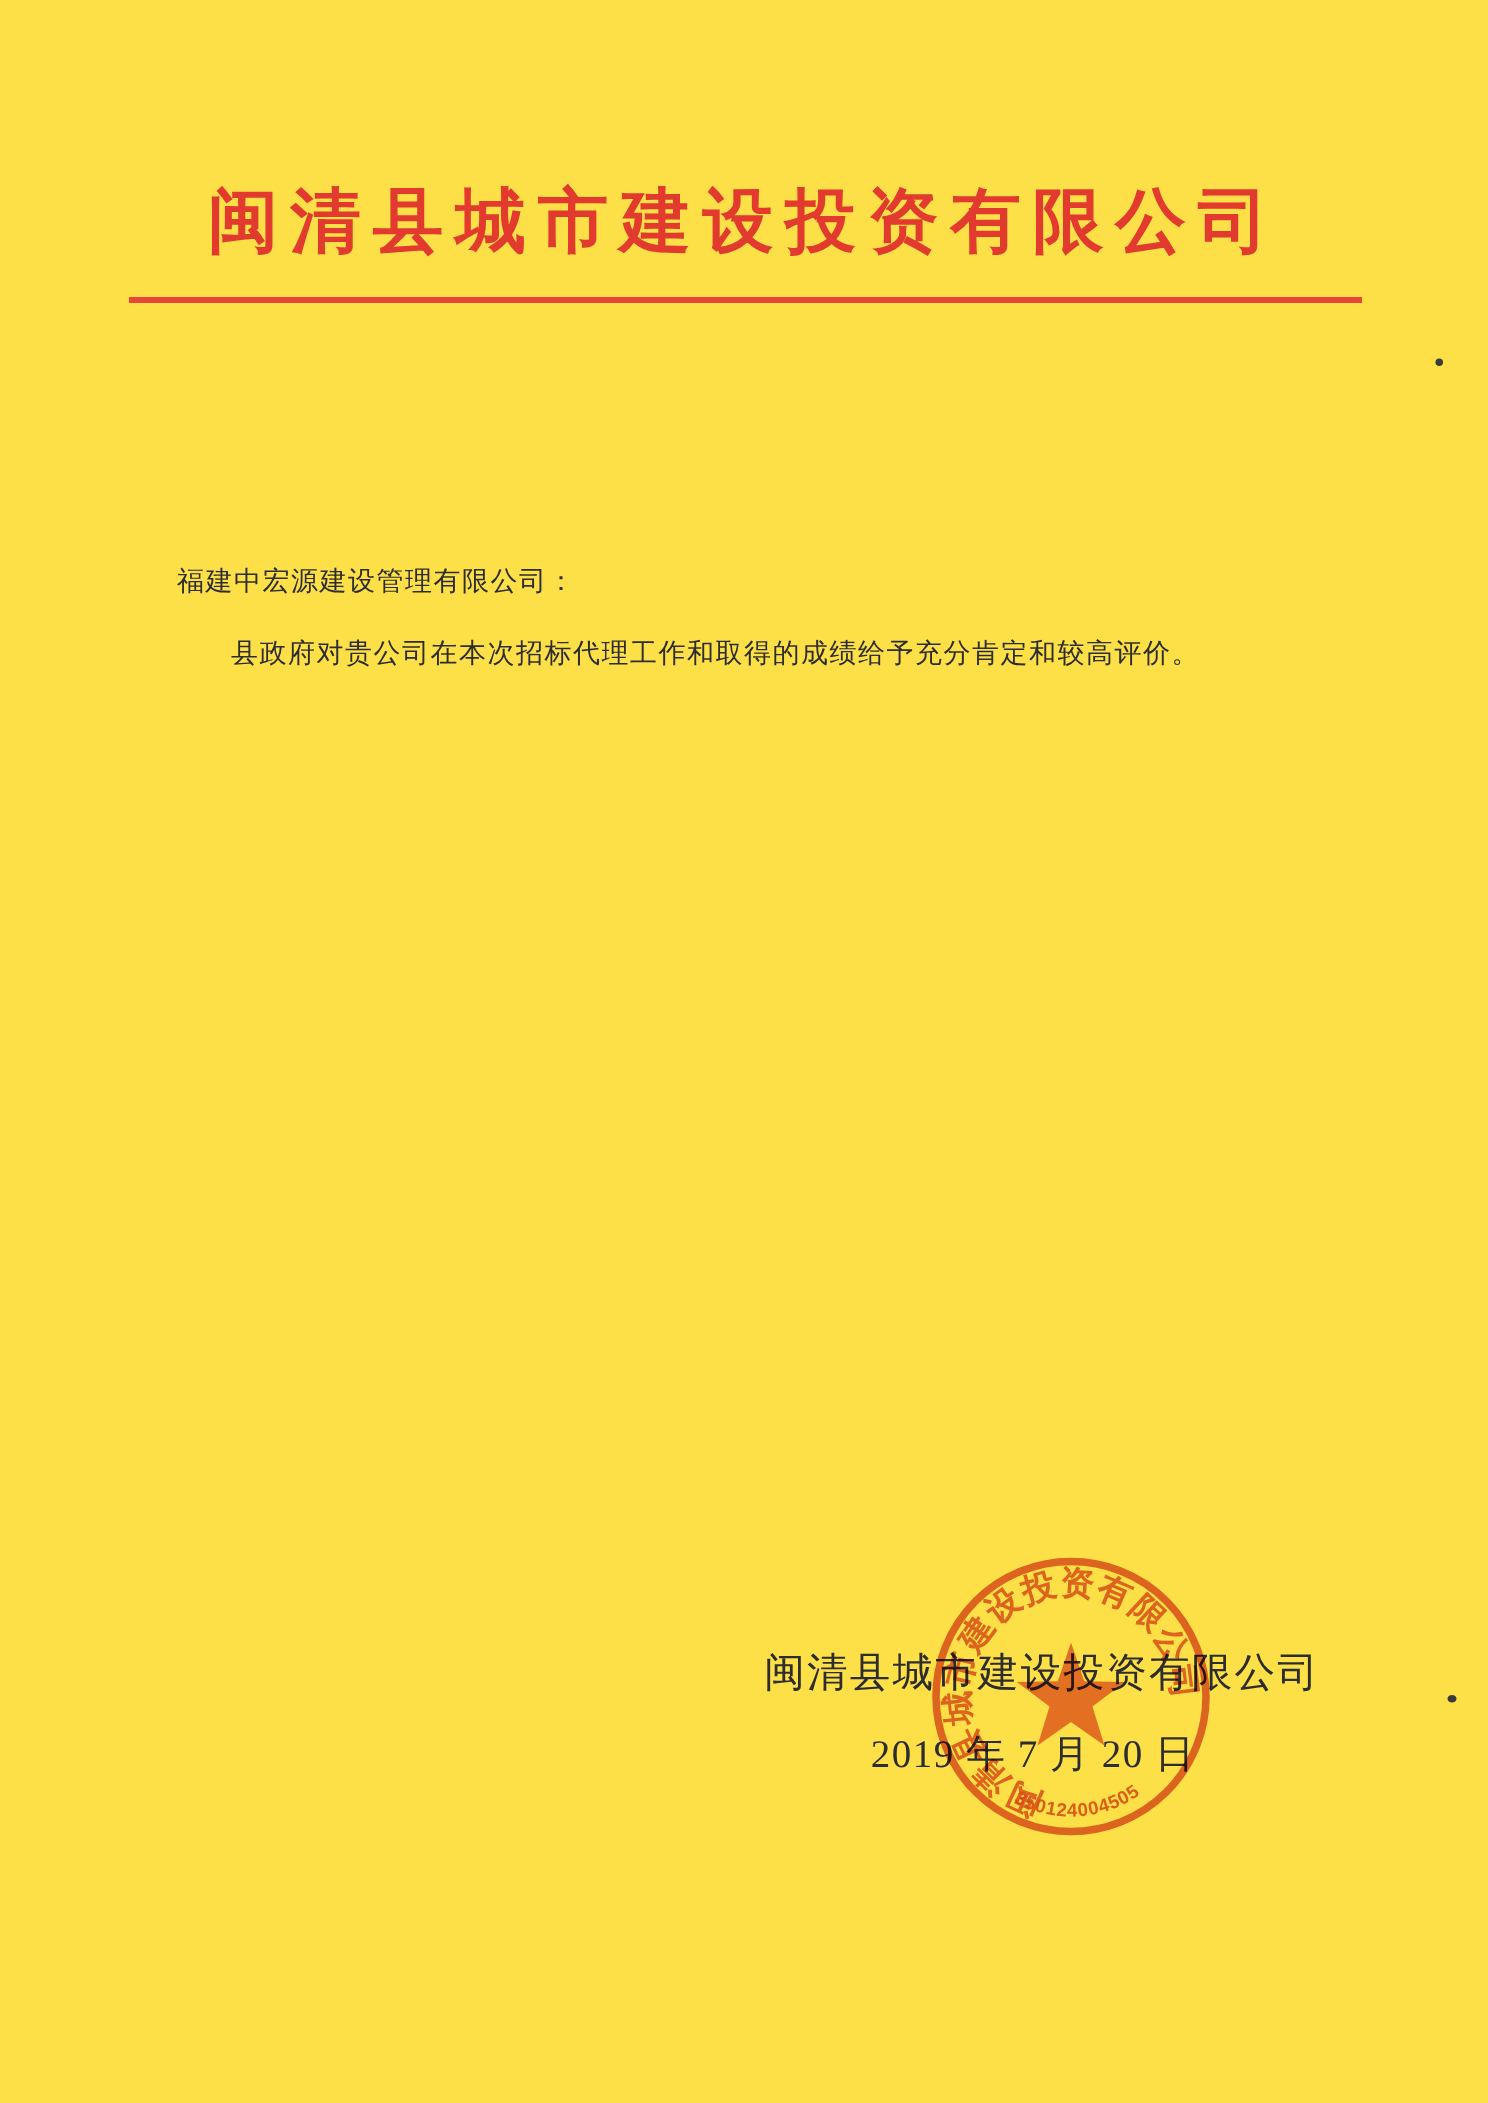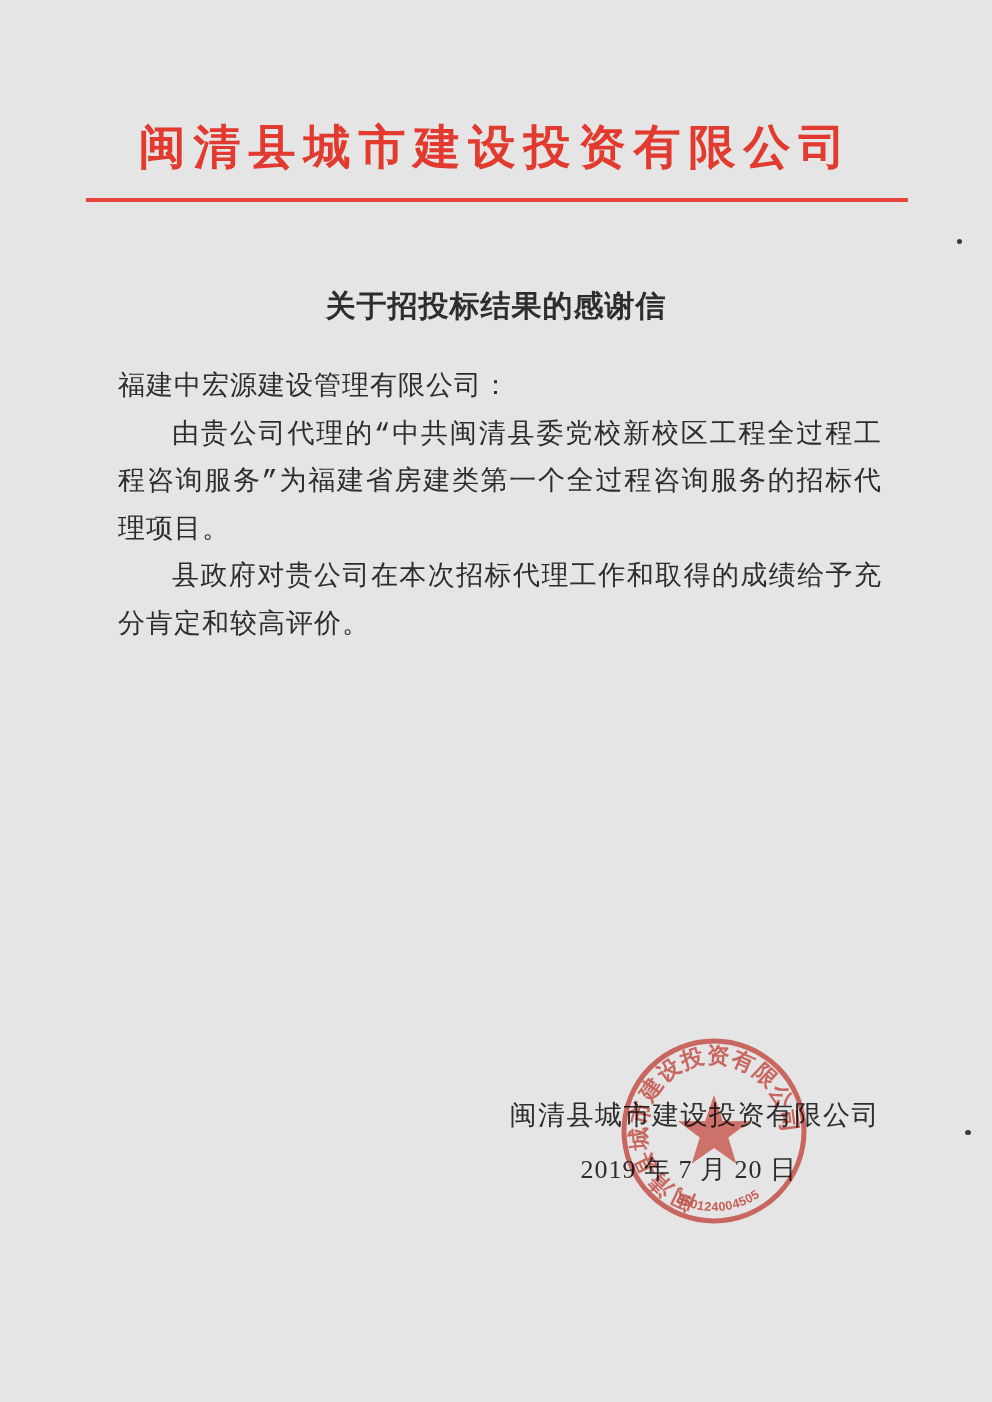--- a/index.html
+++ b/index.html
@@ -1,21 +1,21 @@
 <!DOCTYPE html>
 <html><head>
 <meta charset="utf-8">
 <style>
   * { margin: 0; padding: 0; box-sizing: border-box; }
   html, body { background: #ffffff; }
   .page {
     position: relative;
     width: 992px;
     height: 1402px;
-    background: #e5e5e5;
+    background: #fde047;
     overflow: hidden;
     font-family: "Liberation Serif", serif;
   }
   .letterhead {
     position: absolute;
     top: 116px;
     left: 0;
     width: 100%;
     text-align: center;
     font-family: "Liberation Sans", sans-serif;
@@ -43,26 +43,25 @@
     font-weight: 700;
     font-size: 30px;
     letter-spacing: 1px;
     color: #2d2d2d;
   }
   .body-text {
     position: absolute;
     top: 364px;
     left: 118px;
     width: 764px;
-    font-size: 27px;
+    font-size: 18px;
     line-height: 47.6px;
     letter-spacing: 1px;
     color: #2d2d2d;
     text-align: justify;
-    font-family: Liberation Mono, monospace;
   }
   .body-text p { margin: 0; }
   .body-text p.para { text-indent: 2em; }
   .sig-company {
     position: absolute;
     top: 1097px;
     right: 112px;
     font-size: 27px;
     letter-spacing: 1.5px;
     color: #2d2d2d;
@@ -103,25 +102,23 @@
 </style>
 </head>
 <body>
 
 <div class="page">
 
   <div class="letterhead">闽清县城市建设投资有限公司</div>
 
   <div class="red-rule"></div>
 
-  <div class="doc-title">关于招投标结果的感谢信</div>
 
   <div class="body-text">
     <p class="salutation">福建中宏源建设管理有限公司：</p>
-    <p class="para">由贵公司代理的“中共闽清县委党校新校区工程全过程工程咨询服务”为福建省房建类第一个全过程咨询服务的招标代理项目。</p>
     <p class="para">县政府对贵公司在本次招标代理工作和取得的成绩给予充分肯定和较高评价。</p>
   </div>
 
   <div class="sig-company">闽清县城市建设投资有限公司</div>
 
   <div class="sig-date">2019 年 7 月 20 日</div>
 
   <svg class="seal" viewBox="0 0 220 220">
     <defs>
       <path id="ringPath" d="M 92.4,175.7 A 68,68 0 1 1 177.7,115.9" fill="none"></path>

